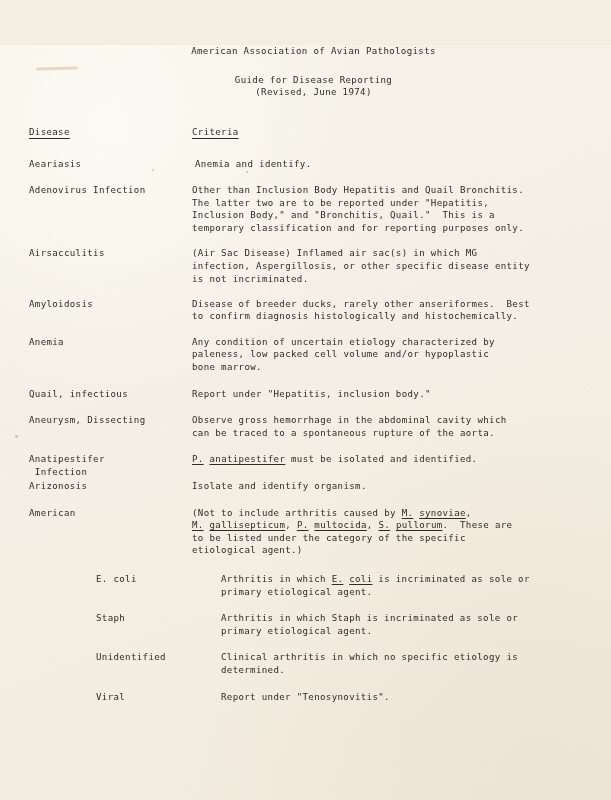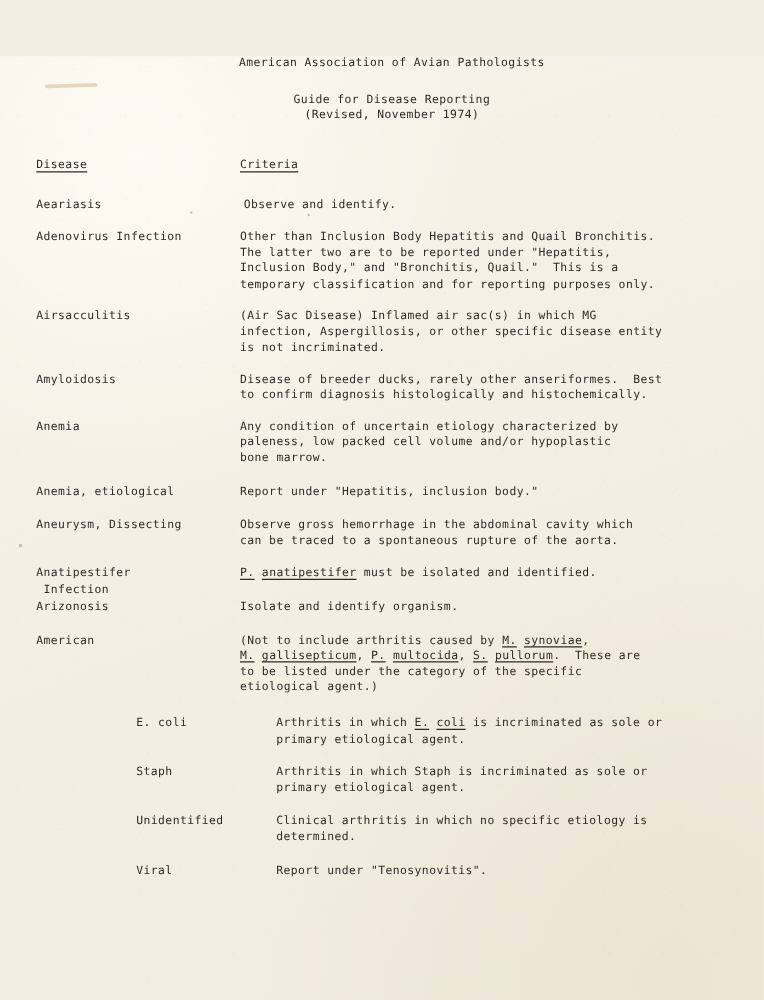--- a/index.html
+++ b/index.html
@@ -68,21 +68,21 @@
   }
   .row.sub { padding-left: 58px; }
 
   .disease {
     position: absolute;
     left: 29px;
     top: 0;
     width: 160px;
     white-space: pre-wrap;
   }
-  .row.sub .disease { left: 69px; padding-left: 40px; }
+  .row.sub .disease { left: 56px; padding-left: 40px; }
 
   .criteria {
     margin-left: 163px;
     white-space: pre-wrap;
   }
 
   #col-headers { margin-top: 27px; }
   #col-headers .disease,
   #col-headers .criteria { text-decoration: underline; text-underline-offset: 2.5px; }
 
@@ -115,31 +115,31 @@
 
   <div id="speck-d"></div>
   <div id="speck-e"></div>
 
   <div id="content">
 
     <div class="head-block" id="title-main">American Association of Avian Pathologists</div>
 
     <div class="head-block" id="title-sub">Guide for Disease Reporting</div>
 
-    <div class="head-block" id="title-rev">(Revised, November 1974)</div>
+    <div class="head-block" id="title-rev">(Revised, June 1974)</div>
 
     <div class="row" id="col-headers">
       <div class="disease">Disease</div>
       <div class="criteria">Criteria</div>
     </div>
 
     <div id="entry-list">
         <div class="row" id="row-aeariasis">
           <div class="disease">Aeariasis</div>
-          <div class="criteria">Observe and identify.</div>
+          <div class="criteria">Anemia and identify.</div>
         </div>
         <div class="row" id="row-adenovirus">
           <div class="disease">Adenovirus Infection</div>
           <div class="criteria">Other than Inclusion Body Hepatitis and Quail Bronchitis.
 The latter two are to be reported under "Hepatitis,
 Inclusion Body," and "Bronchitis, Quail."  This is a
 temporary classification and for reporting purposes only.</div>
         </div>
         <div class="row" id="row-airsac">
           <div class="disease">Airsacculitis</div>
@@ -152,21 +152,21 @@
           <div class="criteria">Disease of breeder ducks, rarely other anseriformes.  Best
 to confirm diagnosis histologically and histochemically.</div>
         </div>
         <div class="row" id="row-anemia">
           <div class="disease">Anemia</div>
           <div class="criteria">Any condition of uncertain etiology characterized by
 paleness, low packed cell volume and/or hypoplastic
 bone marrow.</div>
         </div>
         <div class="row" id="row-anemia-inf">
-          <div class="disease">Anemia, etiological</div>
+          <div class="disease">Quail, infectious</div>
           <div class="criteria">Report under "Hepatitis, inclusion body."</div>
         </div>
         <div class="row" id="row-aneurysm">
           <div class="disease">Aneurysm, Dissecting</div>
           <div class="criteria">Observe gross hemorrhage in the abdominal cavity which
 can be traced to a spontaneous rupture of the aorta.</div>
         </div>
         <div class="row" id="row-anatip">
           <div class="disease">Anatipestifer
  Infection</div>

